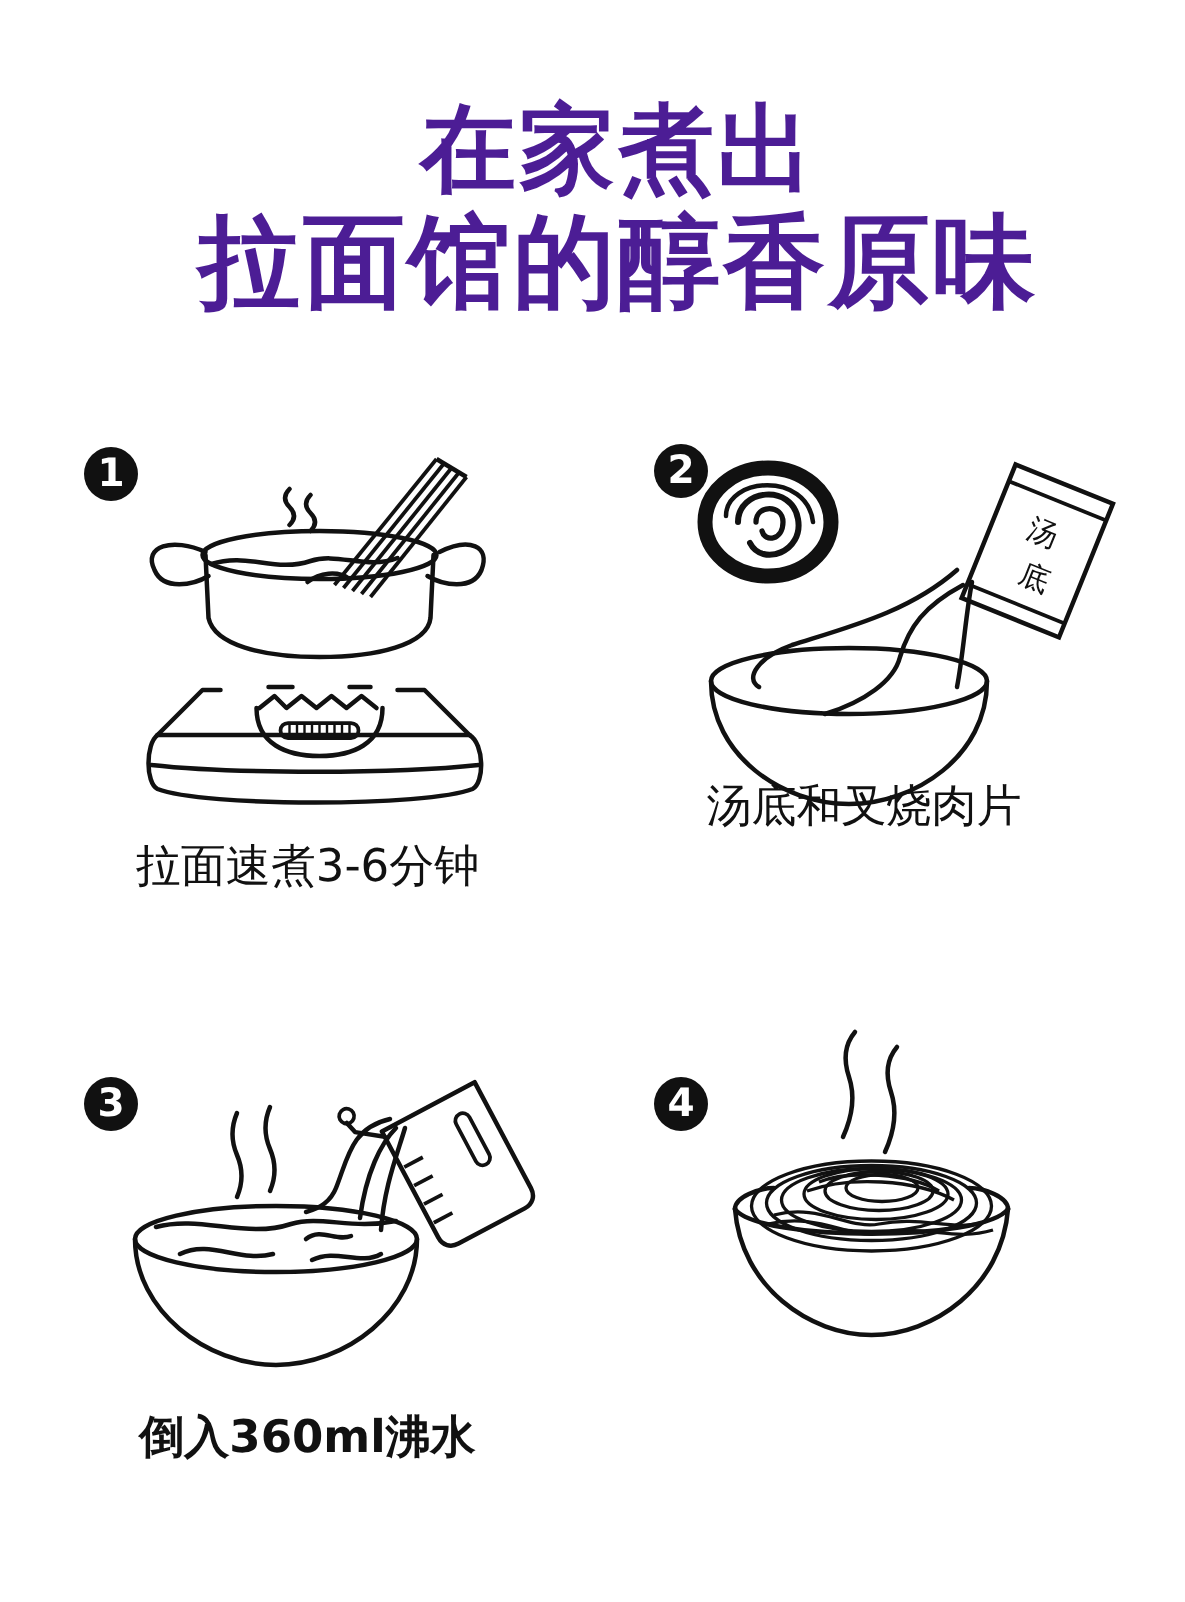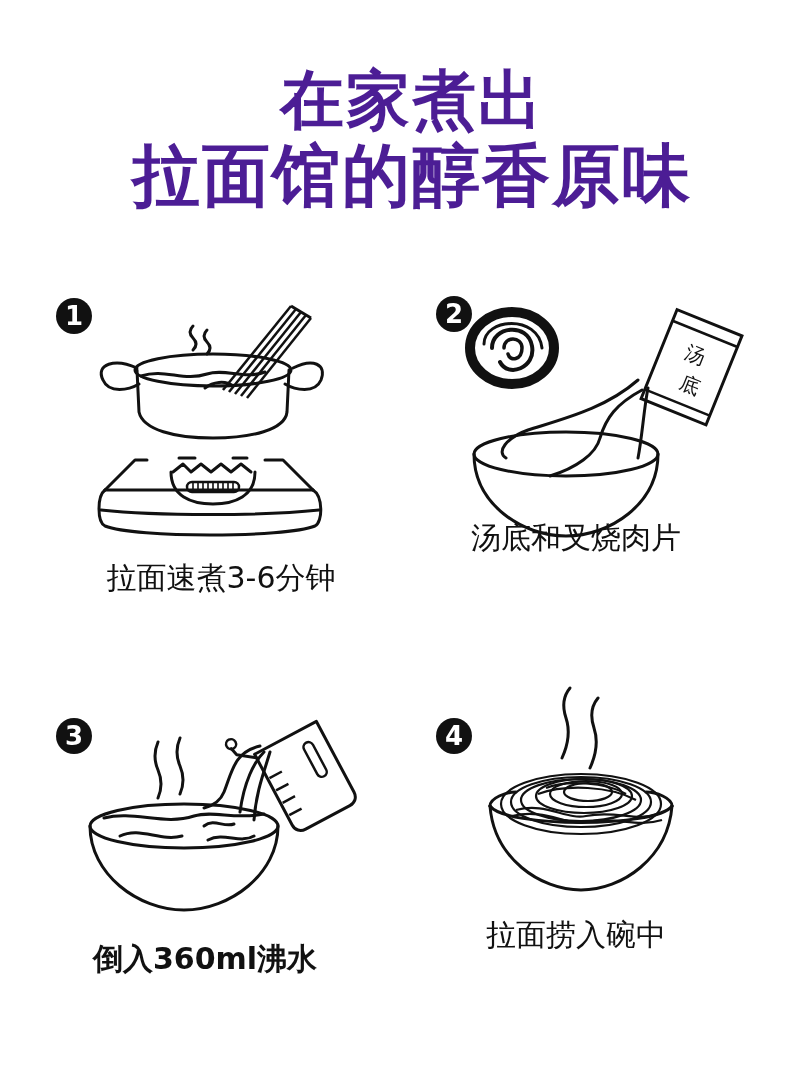--- a/index.html
+++ b/index.html
@@ -65,21 +65,21 @@
         <line x1="123" y1="183" x2="123" y2="191"></line>
       <line x1="128" y1="183" x2="128" y2="191"></line>
         <line x1="133" y1="183" x2="133" y2="191"></line>
       <line x1="138" y1="183" x2="138" y2="191"></line>
     </g>
 
     <path class="stk" d="M10 190 L218 190"></path>
     <path class="stk" d="M10 190 C2 196 2 222 10 226 C40 238 190 238 220 226 C228 222 228 196 218 190"></path>
     <path class="stk" d="M6 210 C60 216 170 216 224 210"></path>
   </svg>
-  <div class="caption" style="left:56px;top:556px;width:330px;">
+  <div class="caption" style="left:40px;top:556px;width:330px;">
     <div>拉面速煮3-6分钟</div>
   </div>
 </div>
 
 <div>
   <div class="badge" style="left:436px;top:296px;">2</div>
   <svg class="illus" style="left:466px;top:308px;" width="280" height="232" viewBox="0 0 280 232">
 
     <g fill="none" stroke="#111" stroke-linecap="round">
       <ellipse cx="46" cy="40" rx="42" ry="36" stroke-width="10"></ellipse>
@@ -162,15 +162,14 @@
       <path d="M60 104 C80 96 120 98 140 110"></path>
       <path d="M52 110 C80 100 124 102 150 116"></path>
     </g>
 
     <path class="stk" d="M4 122 C4 114 20 108 30 108"></path>
     <path class="stk" d="M186 122 C186 114 170 108 160 108"></path>
     <path class="stk" d="M4 122 C20 144 170 144 186 122"></path>
     <path class="stk" d="M4 122 C8 174 54 206 95 206 C136 206 182 174 186 122"></path>
   </svg>
   <div class="caption" style="left:416px;top:913px;width:320px;">
-    <div>拉面捞入碗中</div>
   </div>
 </div>
 
 </body></html>

